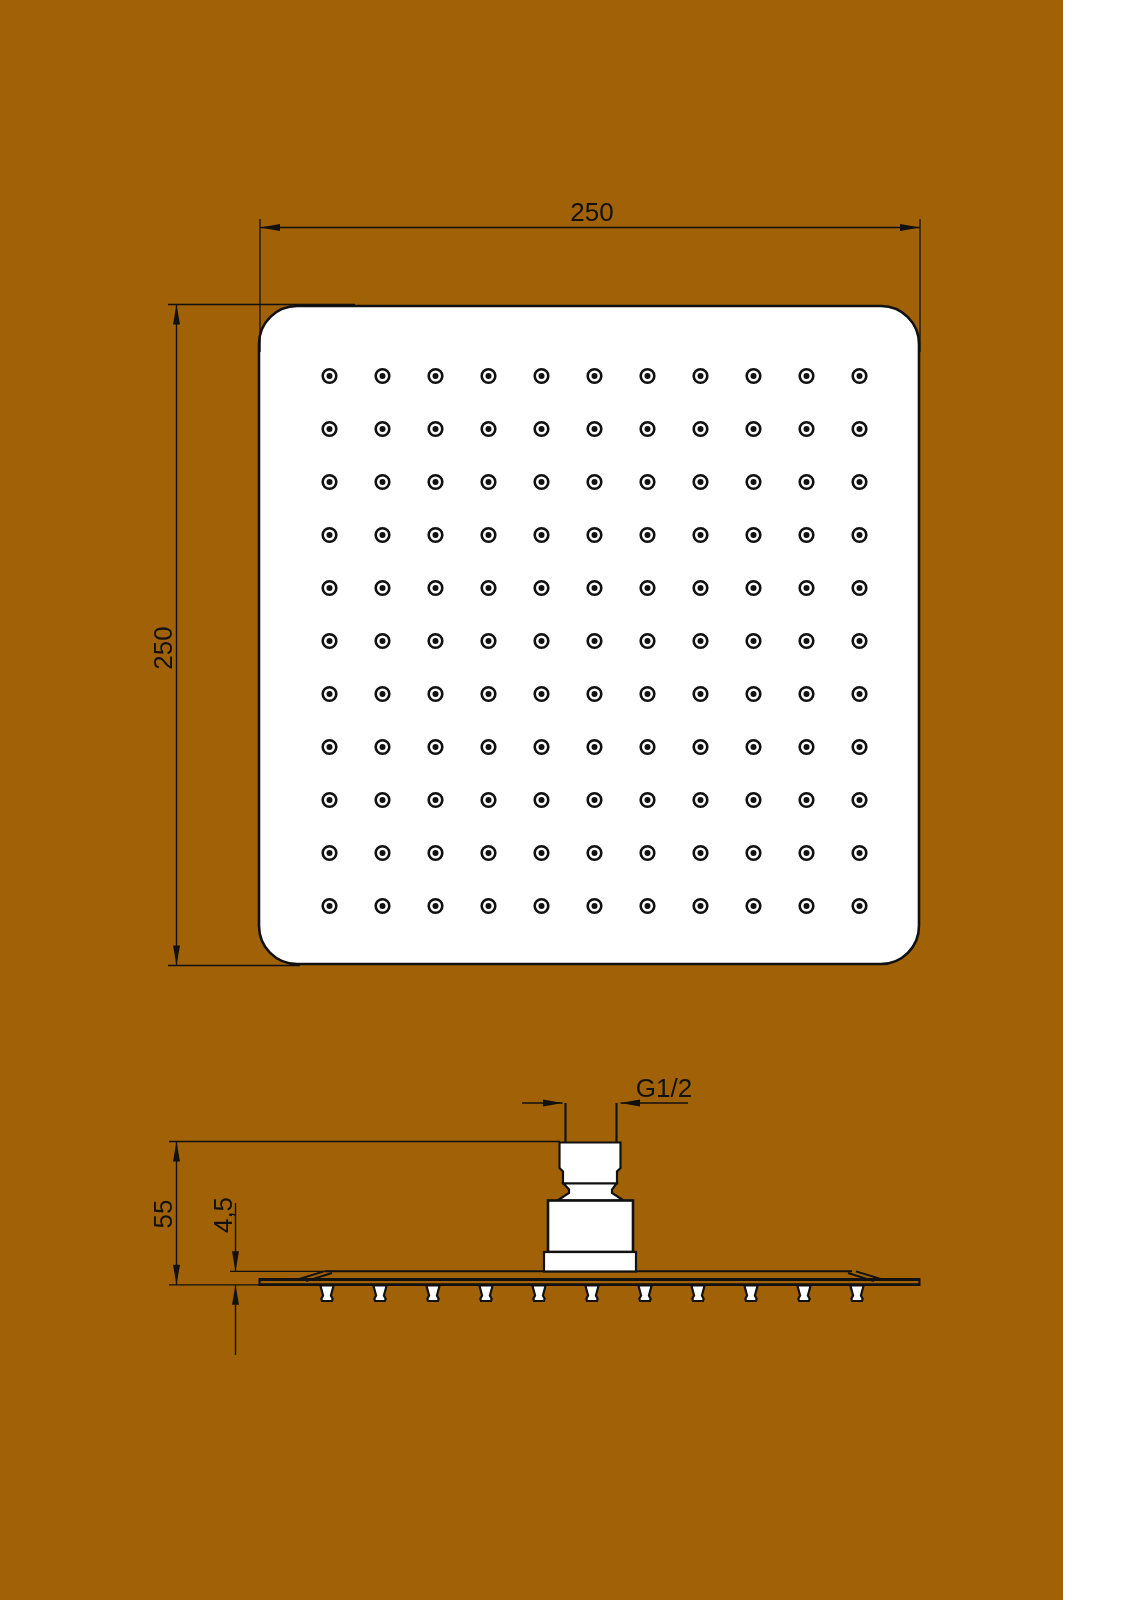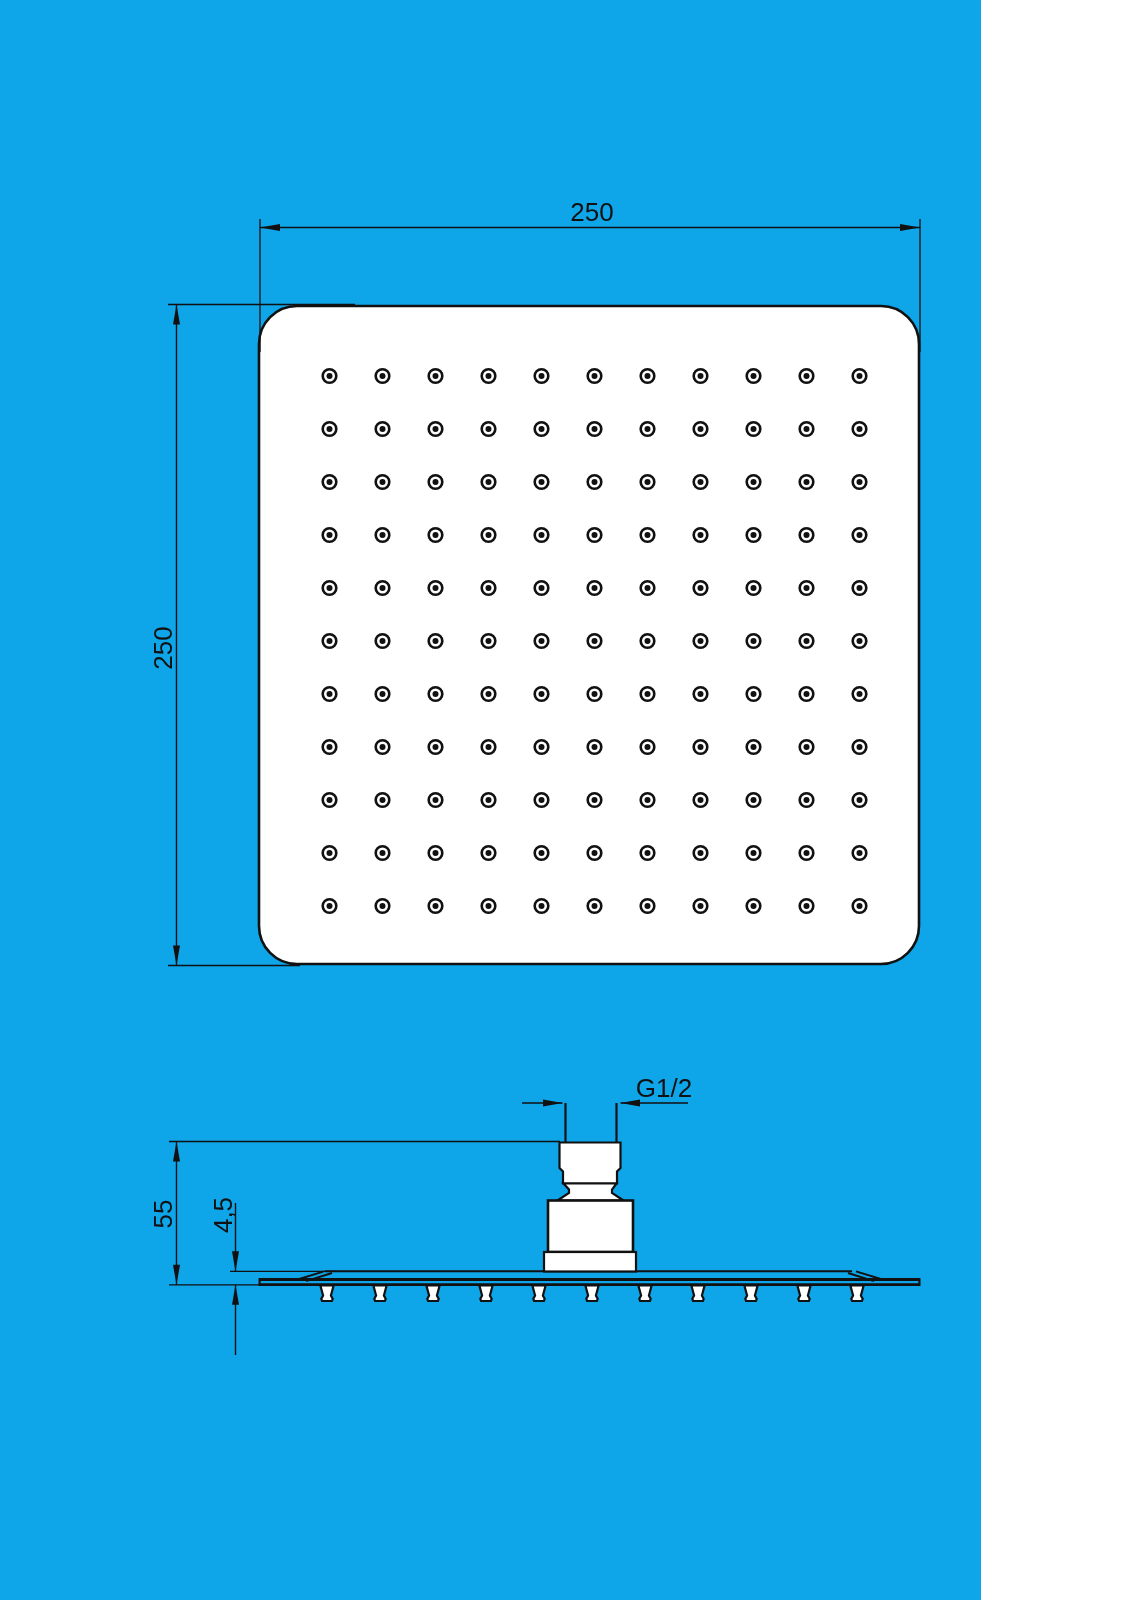--- a/index.html
+++ b/index.html
@@ -1,16 +1,16 @@
 <!DOCTYPE html>
 <html><head>
 <meta charset="utf-8">
 <style>
   html,body{margin:0;padding:0;background:#ffffff;}
-  .canvas{position:relative;width:981px;height:1600px;background:#0ea5e9;overflow:hidden;}
+  .canvas{position:relative;width:1063px;height:1600px;background:#a16207;overflow:hidden;}
   svg{position:absolute;left:0;top:0;}
   .outline{fill:#ffffff;stroke:#111111;stroke-width:2.6;stroke-linejoin:miter;}
   .outline-md{fill:#ffffff;stroke:#111111;stroke-width:2.2;stroke-linejoin:miter;}
   .edge{stroke:#111111;stroke-width:2.2;fill:none;}
   .edge-thick{stroke:#111111;stroke-width:2.8;fill:none;}
   .plateline{stroke:#111111;stroke-width:1.9;fill:none;}
   .thin{stroke:#111111;stroke-width:1.3;fill:none;}
   .dimline{stroke:#111111;stroke-width:1.4;fill:none;}
   .arrow{fill:#111111;stroke:none;}
   .ring{fill:#ffffff;stroke:#111111;stroke-width:2.6;}

